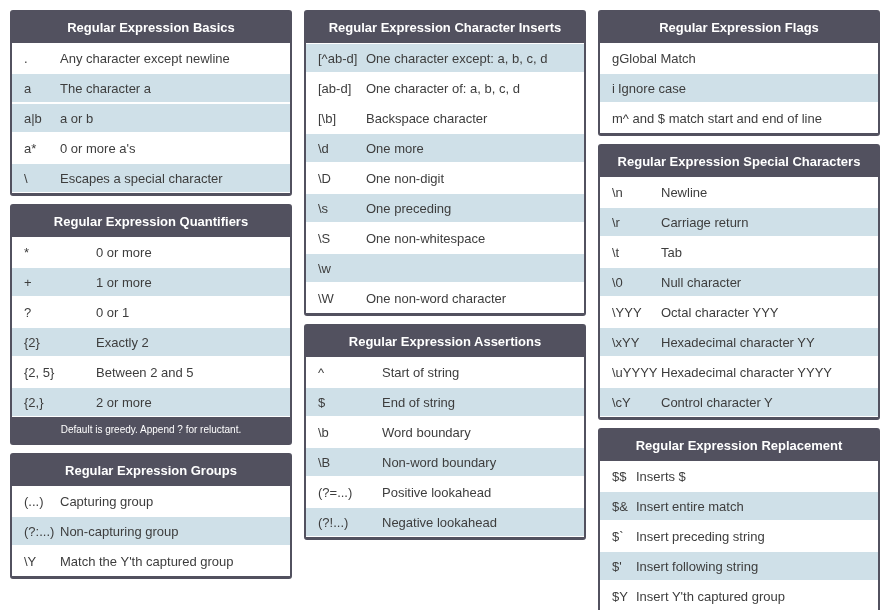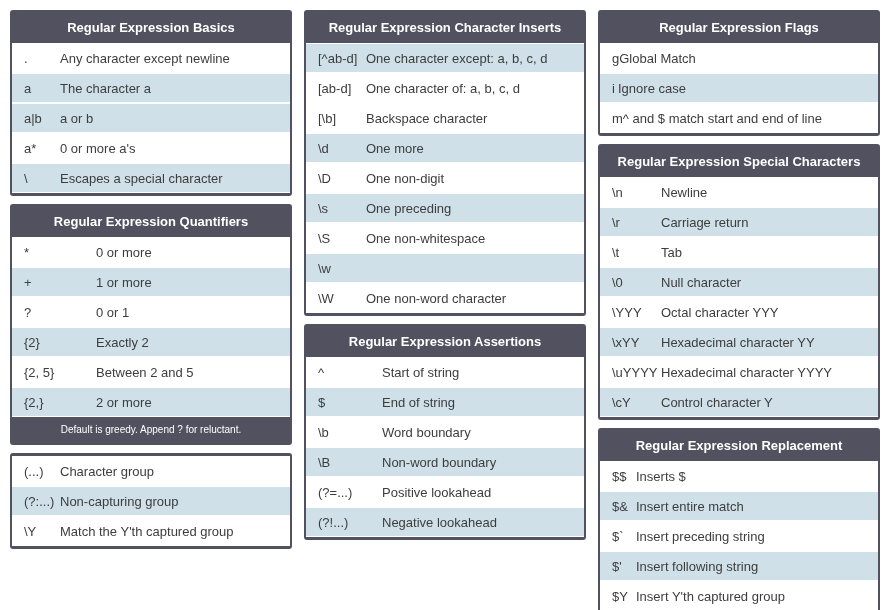--- a/index.html
+++ b/index.html
@@ -137,23 +137,24 @@
           <span class="code">{2, 5}</span>
           <span class="desc">Between 2 and 5</span>
         </div>
         <div class="trow alt">
           <span class="code">{2,}</span>
           <span class="desc">2 or more</span>
         </div>
         <footer class="tfoot">Default is greedy. Append ? for reluctant.</footer>
       </section>
       <section class="rtable" style="--codew: 48px;">
+        <header class="thead">Regular Expression Groups</header>
         <div class="trow">
           <span class="code">(...)</span>
-          <span class="desc">Character group</span>
+          <span class="desc">Capturing group</span>
         </div>
         <div class="trow alt">
           <span class="code">(?:...)</span>
           <span class="desc">Non-capturing group</span>
         </div>
         <div class="trow">
           <span class="code">\Y</span>
           <span class="desc">Match the Y'th captured group</span>
         </div>
       </section>

